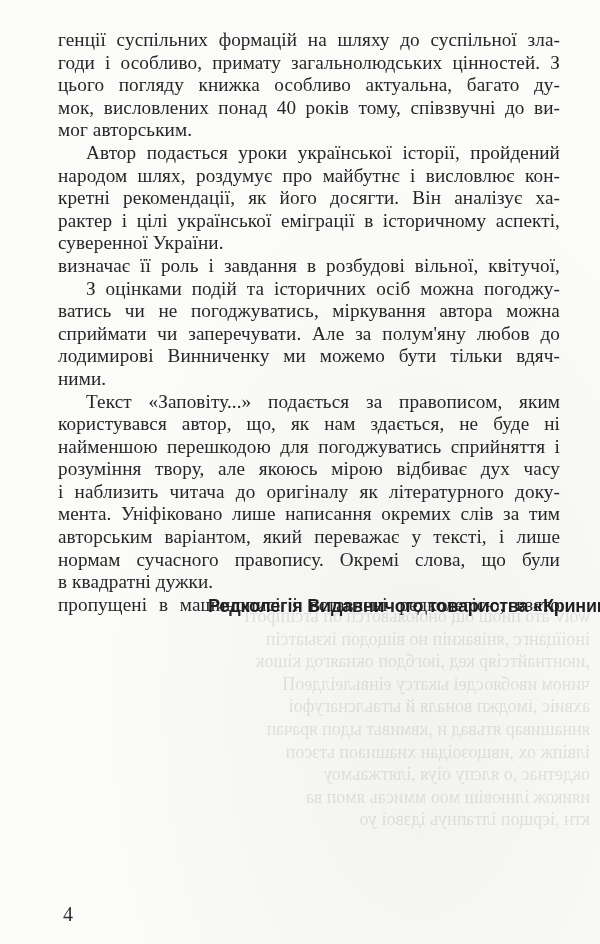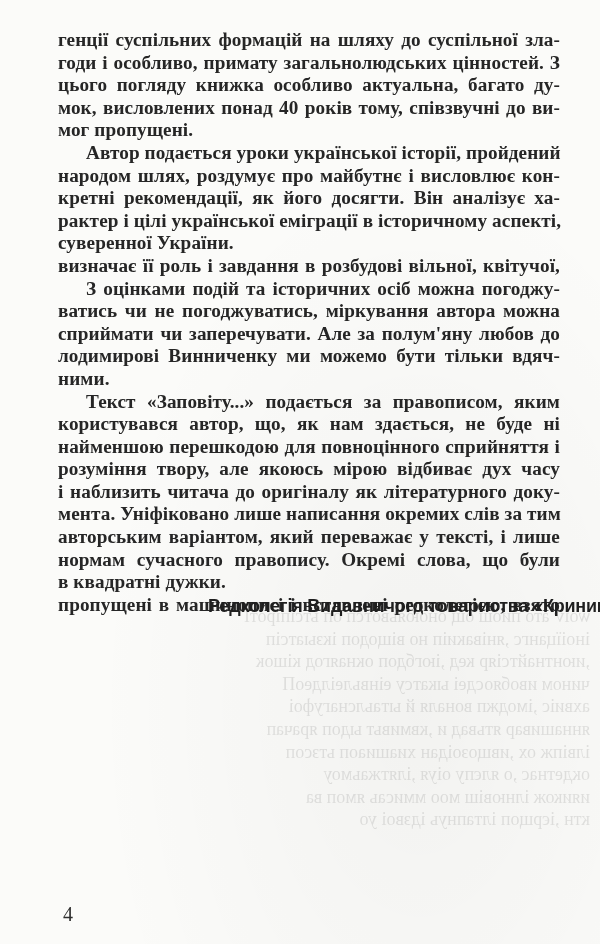--- a/index.html
+++ b/index.html
@@ -40,21 +40,20 @@
       position: absolute;
       left: 58px;
       top: 29px;
       width: 502px;
       font-family: "Liberation Serif", "DejaVu Serif", serif;
       font-size: 19.2px;
       line-height: 22.6px;
       text-align: justify;
       letter-spacing: 0.1px;
       color: #262626;
-      font-weight: bold;
     }
     .body-text p {
       margin: 0;
       text-indent: 28px;
       hyphens: manual;
     }
     .body-text p.first {
       text-indent: 0;
     }
     .line {
@@ -108,21 +107,21 @@
     ктн ,ієрщоп ілтапнуь ідзвоі уо
   </div>
 
   <div class="body-text">
 
     <p class="first">
       <span class="line">генції суспільних формацій на шляху до суспільної зла-</span>
       <span class="line">годи і особливо, примату загальнолюдських цінностей. З</span>
       <span class="line">цього погляду книжка особливо актуальна, багато ду-</span>
       <span class="line">мок, висловлених понад 40 років тому, співзвучні до ви-</span>
-      <span class="line last">мог пропущені.</span>
+      <span class="line last">мог авторським.</span>
     </p>
 
     <p class="first">
       <span class="line indent">Автор подається уроки української історії, пройдений</span>
       <span class="line">народом шлях, роздумує про майбутнє і висловлює кон-</span>
       <span class="line">кретні рекомендації, як його досягти. Він аналізує ха-</span>
       <span class="line">рактер і цілі української еміграції в історичному аспекті,</span>
       <span class="line last">суверенної України.</span>
       <span class="line">визначає її роль і завдання в розбудові вільної, квітучої,</span>
     </p>
@@ -131,21 +130,21 @@
       <span class="line indent">З оцінками подій та історичних осіб можна погоджу-</span>
       <span class="line">ватись чи не погоджуватись, міркування автора можна</span>
       <span class="line">сприймати чи заперечувати. Але за полум'яну любов до</span>
       <span class="line">лодимирові Винниченку ми можемо бути тільки вдяч-</span>
       <span class="line last">ними.</span>
     </p>
 
     <p class="first">
       <span class="line indent">Текст «Заповіту...» подається за правописом, яким</span>
       <span class="line">користувався автор, що, як нам здається, не буде ні</span>
-      <span class="line">найменшою перешкодою для повноцінного сприйняття і</span>
+      <span class="line">найменшою перешкодою для погоджуватись сприйняття і</span>
       <span class="line">розуміння твору, але якоюсь мірою відбиває дух часу</span>
       <span class="line">і наблизить читача до оригіналу як літературного доку-</span>
       <span class="line">мента. Уніфіковано лише написання окремих слів за тим</span>
       <span class="line">авторським варіантом, який переважає у тексті, і лише</span>
       <span class="line">нормам сучасного правопису. Окремі слова, що були</span>
       <span class="line last">в квадратні дужки.</span>
       <span class="line">пропущені в машинописі і вставлені редколегією, взято</span>
     </p>
 
   </div>

